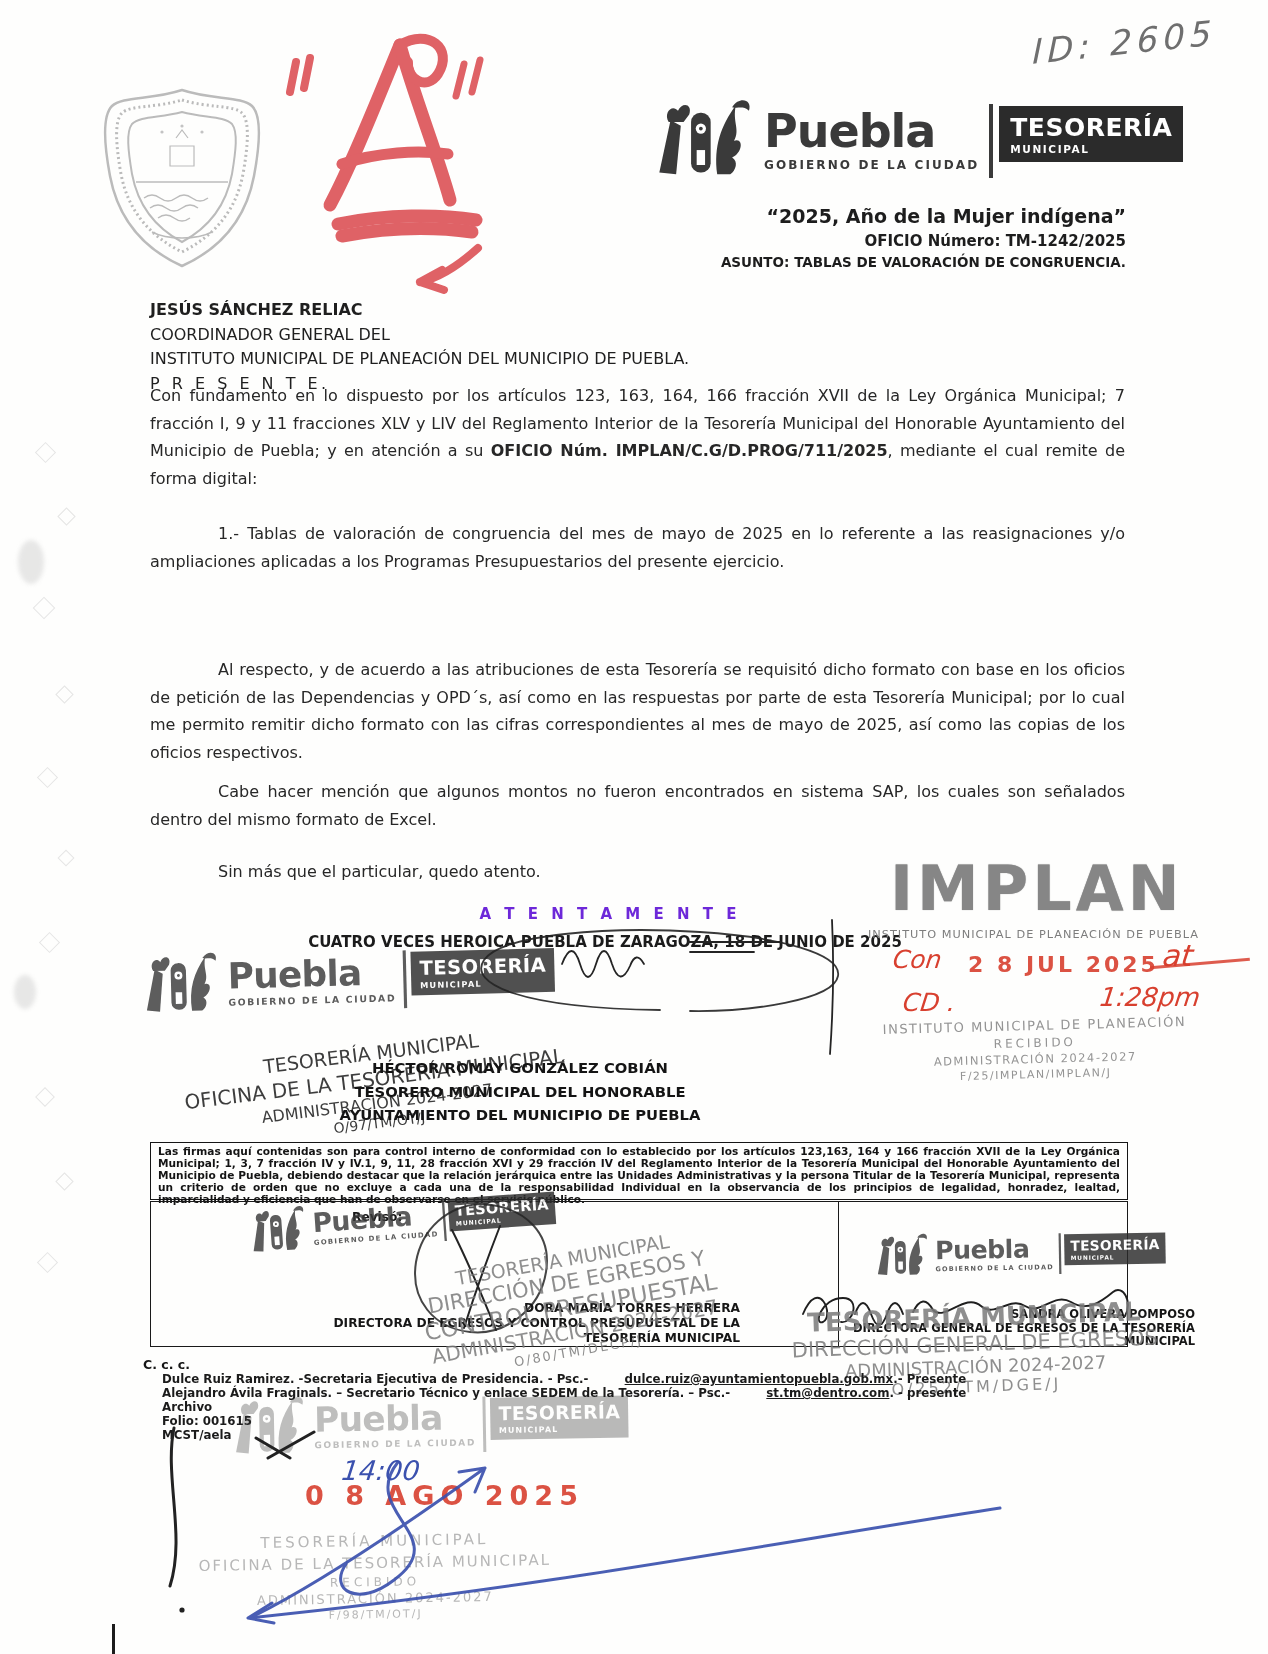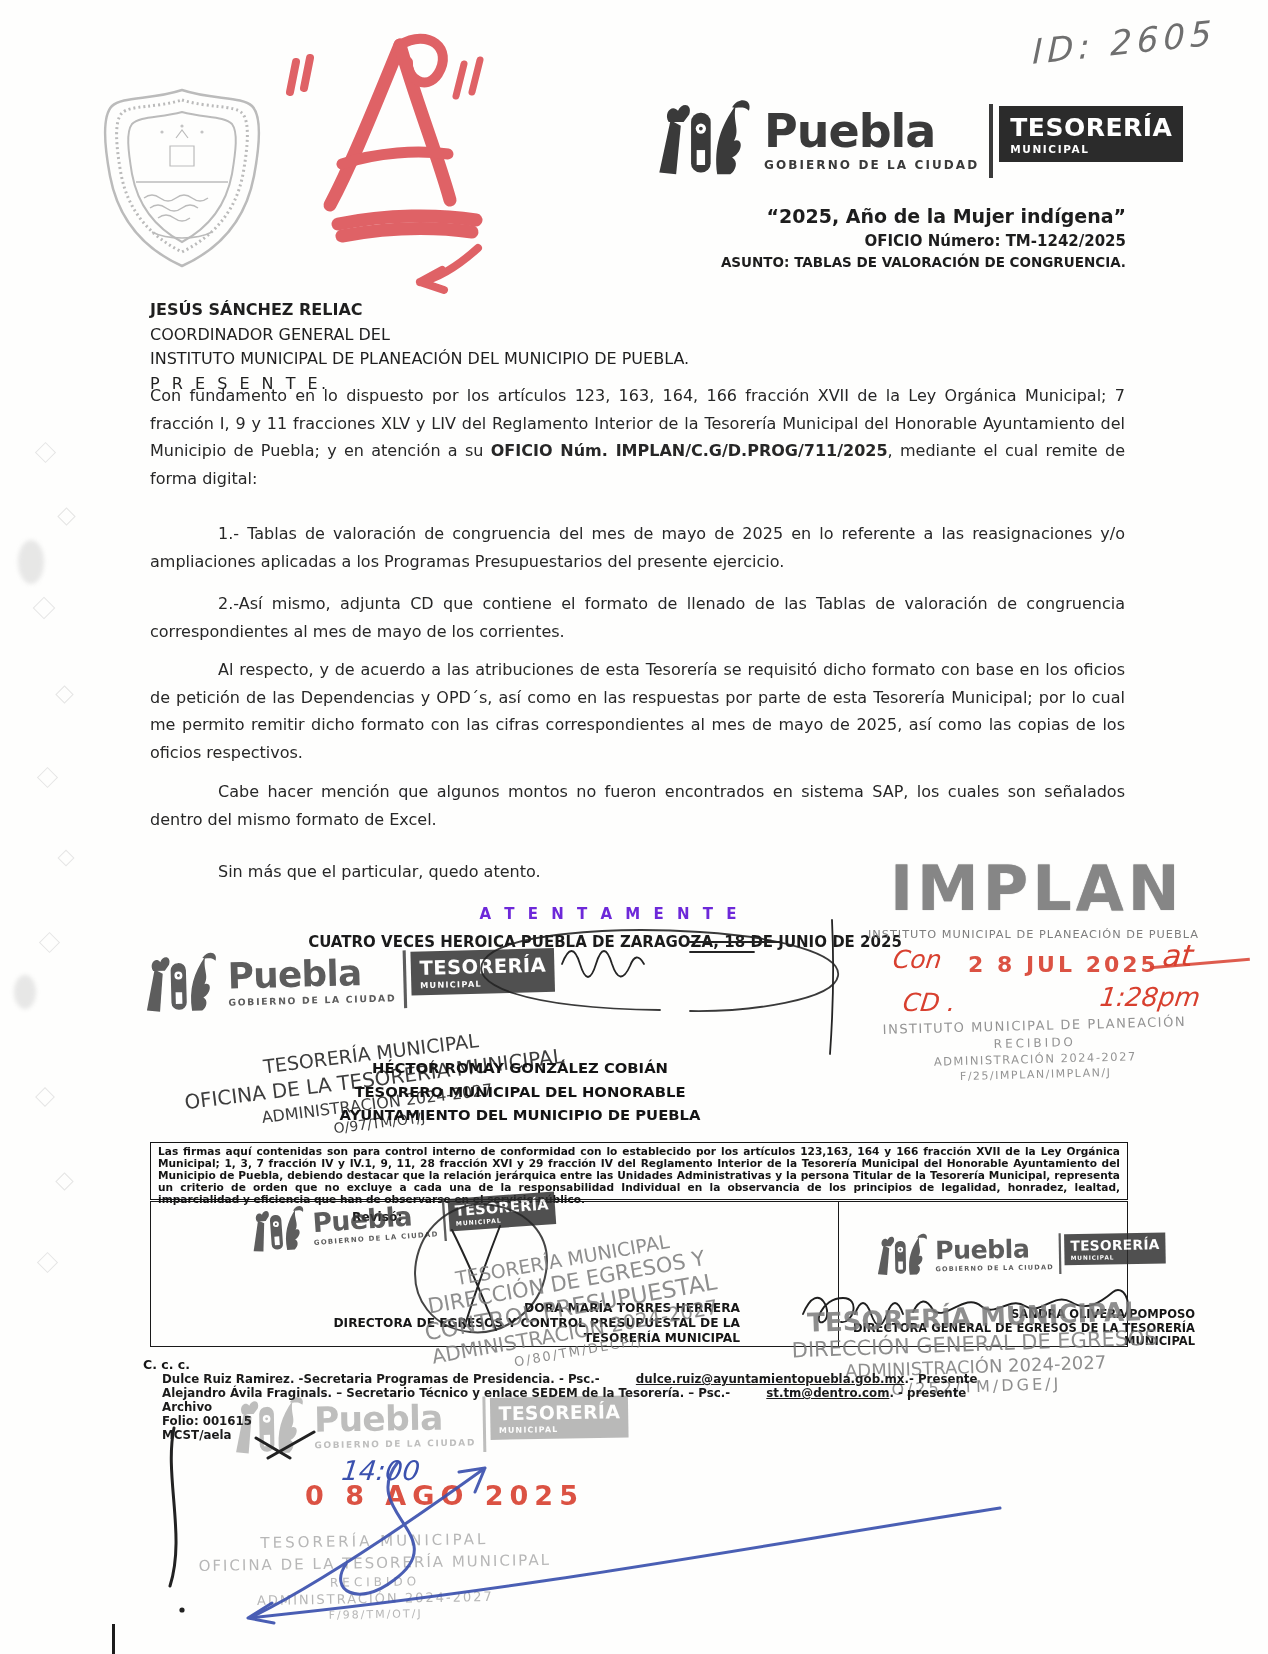--- a/index.html
+++ b/index.html
@@ -139,21 +139,20 @@
 
   <div class="abs rcpt" style="top:298px;">
     <div class="b">JESÚS SÁNCHEZ RELIAC</div>
     <div>COORDINADOR GENERAL DEL</div>
     <div>INSTITUTO MUNICIPAL DE PLANEACIÓN DEL MUNICIPIO DE PUEBLA.</div>
     <div class="presente">P R E S E N T E.</div>
   </div>
 
   <div class="abs par" style="top:382px;"><span>Con fundamento en lo dispuesto por los artículos 123, 163, 164, 166 fracción XVII de la Ley Orgánica Municipal; 7 fracción I, 9 y 11 fracciones XLV y LIV del Reglamento Interior de la Tesorería Municipal del Honorable Ayuntamiento del Municipio de Puebla; y en atención a su </span><b>OFICIO Núm. IMPLAN/C.G/D.PROG/711/2025</b><span>, mediante el cual remite de forma digital:</span></div>
   <div class="abs par ind" style="top:520px;">1.- Tablas de valoración de congruencia del mes de mayo de 2025 en lo referente a las reasignaciones y/o ampliaciones aplicadas a los Programas Presupuestarios del presente ejercicio.</div>
-  <div class="abs par ind" style="top:590px;">2.-Así mismo, adjunta CD que contiene el formato de llenado de las Tablas de valoración de congruencia correspondientes al mes de mayo de los corrientes.</div>
   <div class="abs par ind" style="top:656px;">Al respecto, y de acuerdo a las atribuciones de esta Tesorería se requisitó dicho formato con base en los oficios de petición de las Dependencias y OPD´s, así como en las respuestas por parte de esta Tesorería Municipal; por lo cual me permito remitir dicho formato con las cifras correspondientes al mes de mayo de 2025, así como las copias de los oficios respectivos.</div>
   <div class="abs par ind" style="top:778px;">Cabe hacer mención que algunos montos no fueron encontrados en sistema SAP, los cuales son señalados dentro del mismo formato de Excel.</div>
   <div class="abs par ind" style="top:858px;">Sin más que el particular, quedo atento.</div>
 
   <div class="abs atent" style="left:450px;top:905px;width:320px;">A T E N T A M E N T E</div>
   <div class="abs pdate" style="left:255px;top:933px;width:700px;">CUATRO VECES HEROICA PUEBLA DE ZARAGOZA, 18 DE JUNIO DE 2025</div>
 
   <div class="abs implan-title" style="left:890px;top:852px;">IMPLAN</div>
   <div class="abs implan-sub" style="left:868px;top:928px;">INSTITUTO MUNICIPAL DE PLANEACIÓN DE PUEBLA</div>
   <div class="abs hand red" style="left:893px;top:945px;font-size:25px;">Con</div>
@@ -298,21 +297,21 @@
   </div>
   <div class="abs big-stamp" style="left:770px;top:1302px;width:410px;transform:rotate(-2deg);">
     <div style="font-size:26px;font-weight:700;">TESORERÍA MUNICIPAL</div>
     <div style="font-size:21px;">DIRECCIÓN GENERAL DE EGRESOS</div>
     <div style="font-size:18px;">ADMINISTRACIÓN 2024-2027</div>
     <div style="font-size:16px;letter-spacing:3px;">O/252/TM/DGE/J</div>
   </div>
 
   <div class="abs cc-label" style="left:143px;top:1357px;">C. c. c.</div>
   <div class="abs" style="left:162px;top:1372px;">
-    <div class="cc-line"><span>Dulce Ruiz Ramirez. -Secretaria Programas de Presidencia. - Psc.- </span><span class="em">dulce.ruiz@ayuntamientopuebla.gob.mx</span><span>.- Presente</span></div>
+    <div class="cc-line"><span>Dulce Ruiz Ramirez. -Secretaria Ejecutiva de Presidencia. - Psc.- </span><span class="em">dulce.ruiz@ayuntamientopuebla.gob.mx</span><span>.- Presente</span></div>
     <div class="cc-line"><span>Alejandro Ávila Fraginals. – Secretario Técnico y enlace SEDEM de la Tesorería. – Psc.- </span><span class="em">st.tm@dentro.com</span><span>. - presente</span></div>
     <div class="cc-line">Archivo</div>
     <div class="cc-line">Folio: 001615</div>
     <div class="cc-line">MCST/aela</div>
   </div>
 
   <div class="abs plogo logo-faint" style="left:228px;top:1392px;transform:scale(.75) rotate(-1deg);transform-origin:left top;">
 <svg class="plogo-icon" viewBox="0 0 120 92">
  <g fill="currentColor">
   <path d="M10 84 L22 28 L33 34 L28 86 Z"></path>

